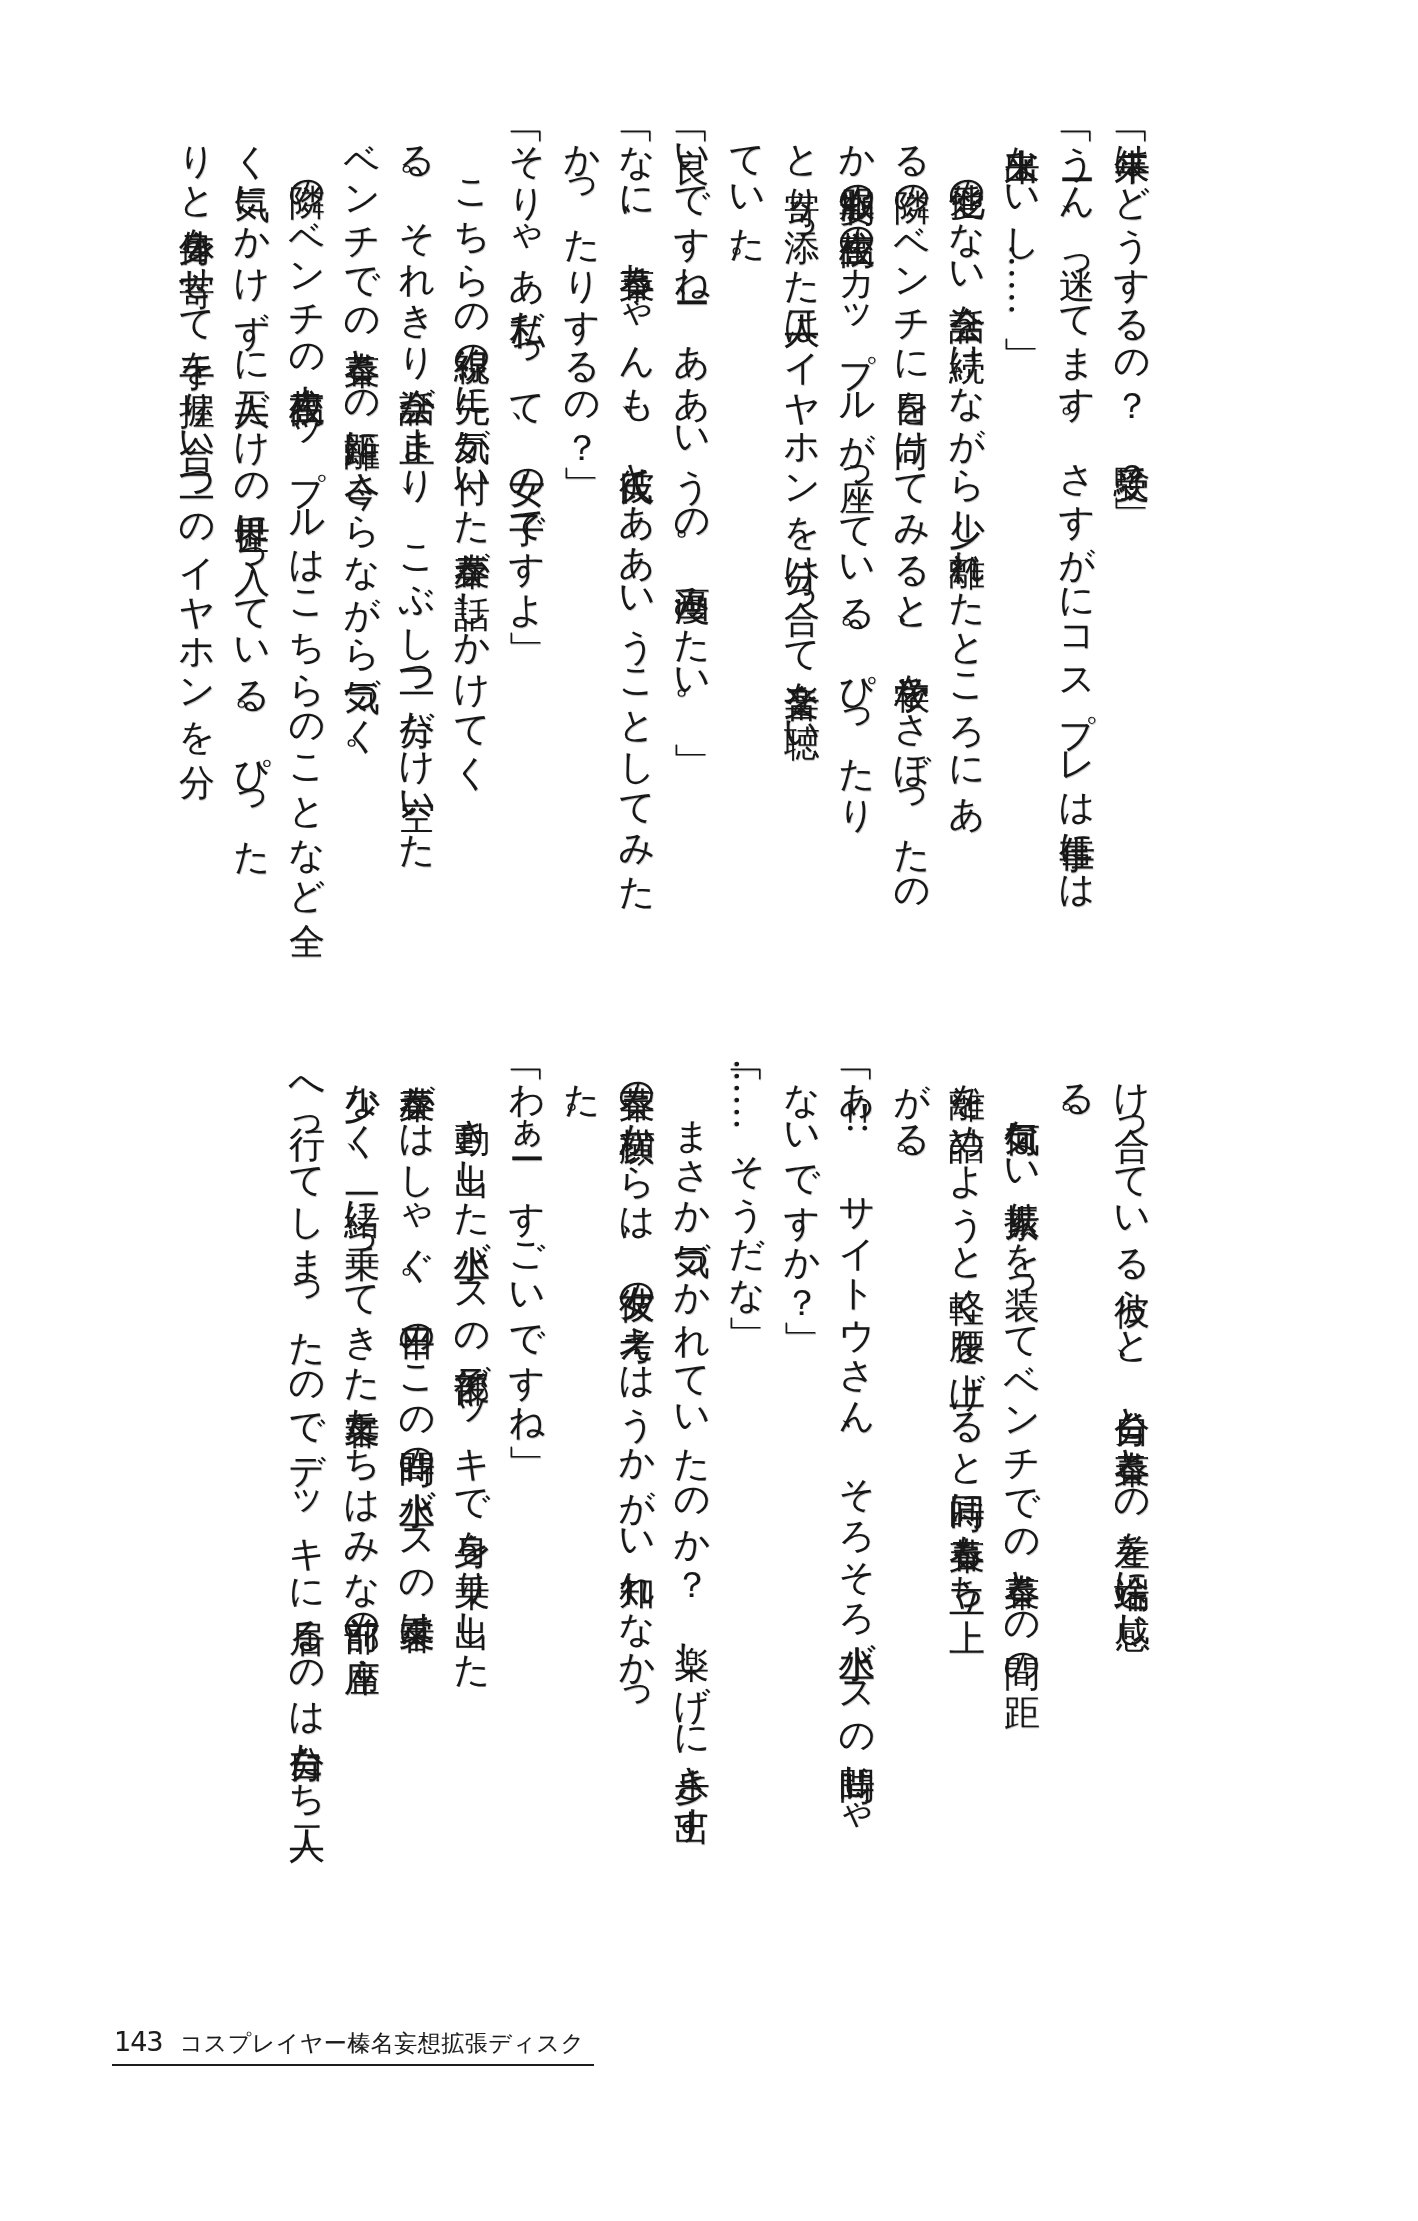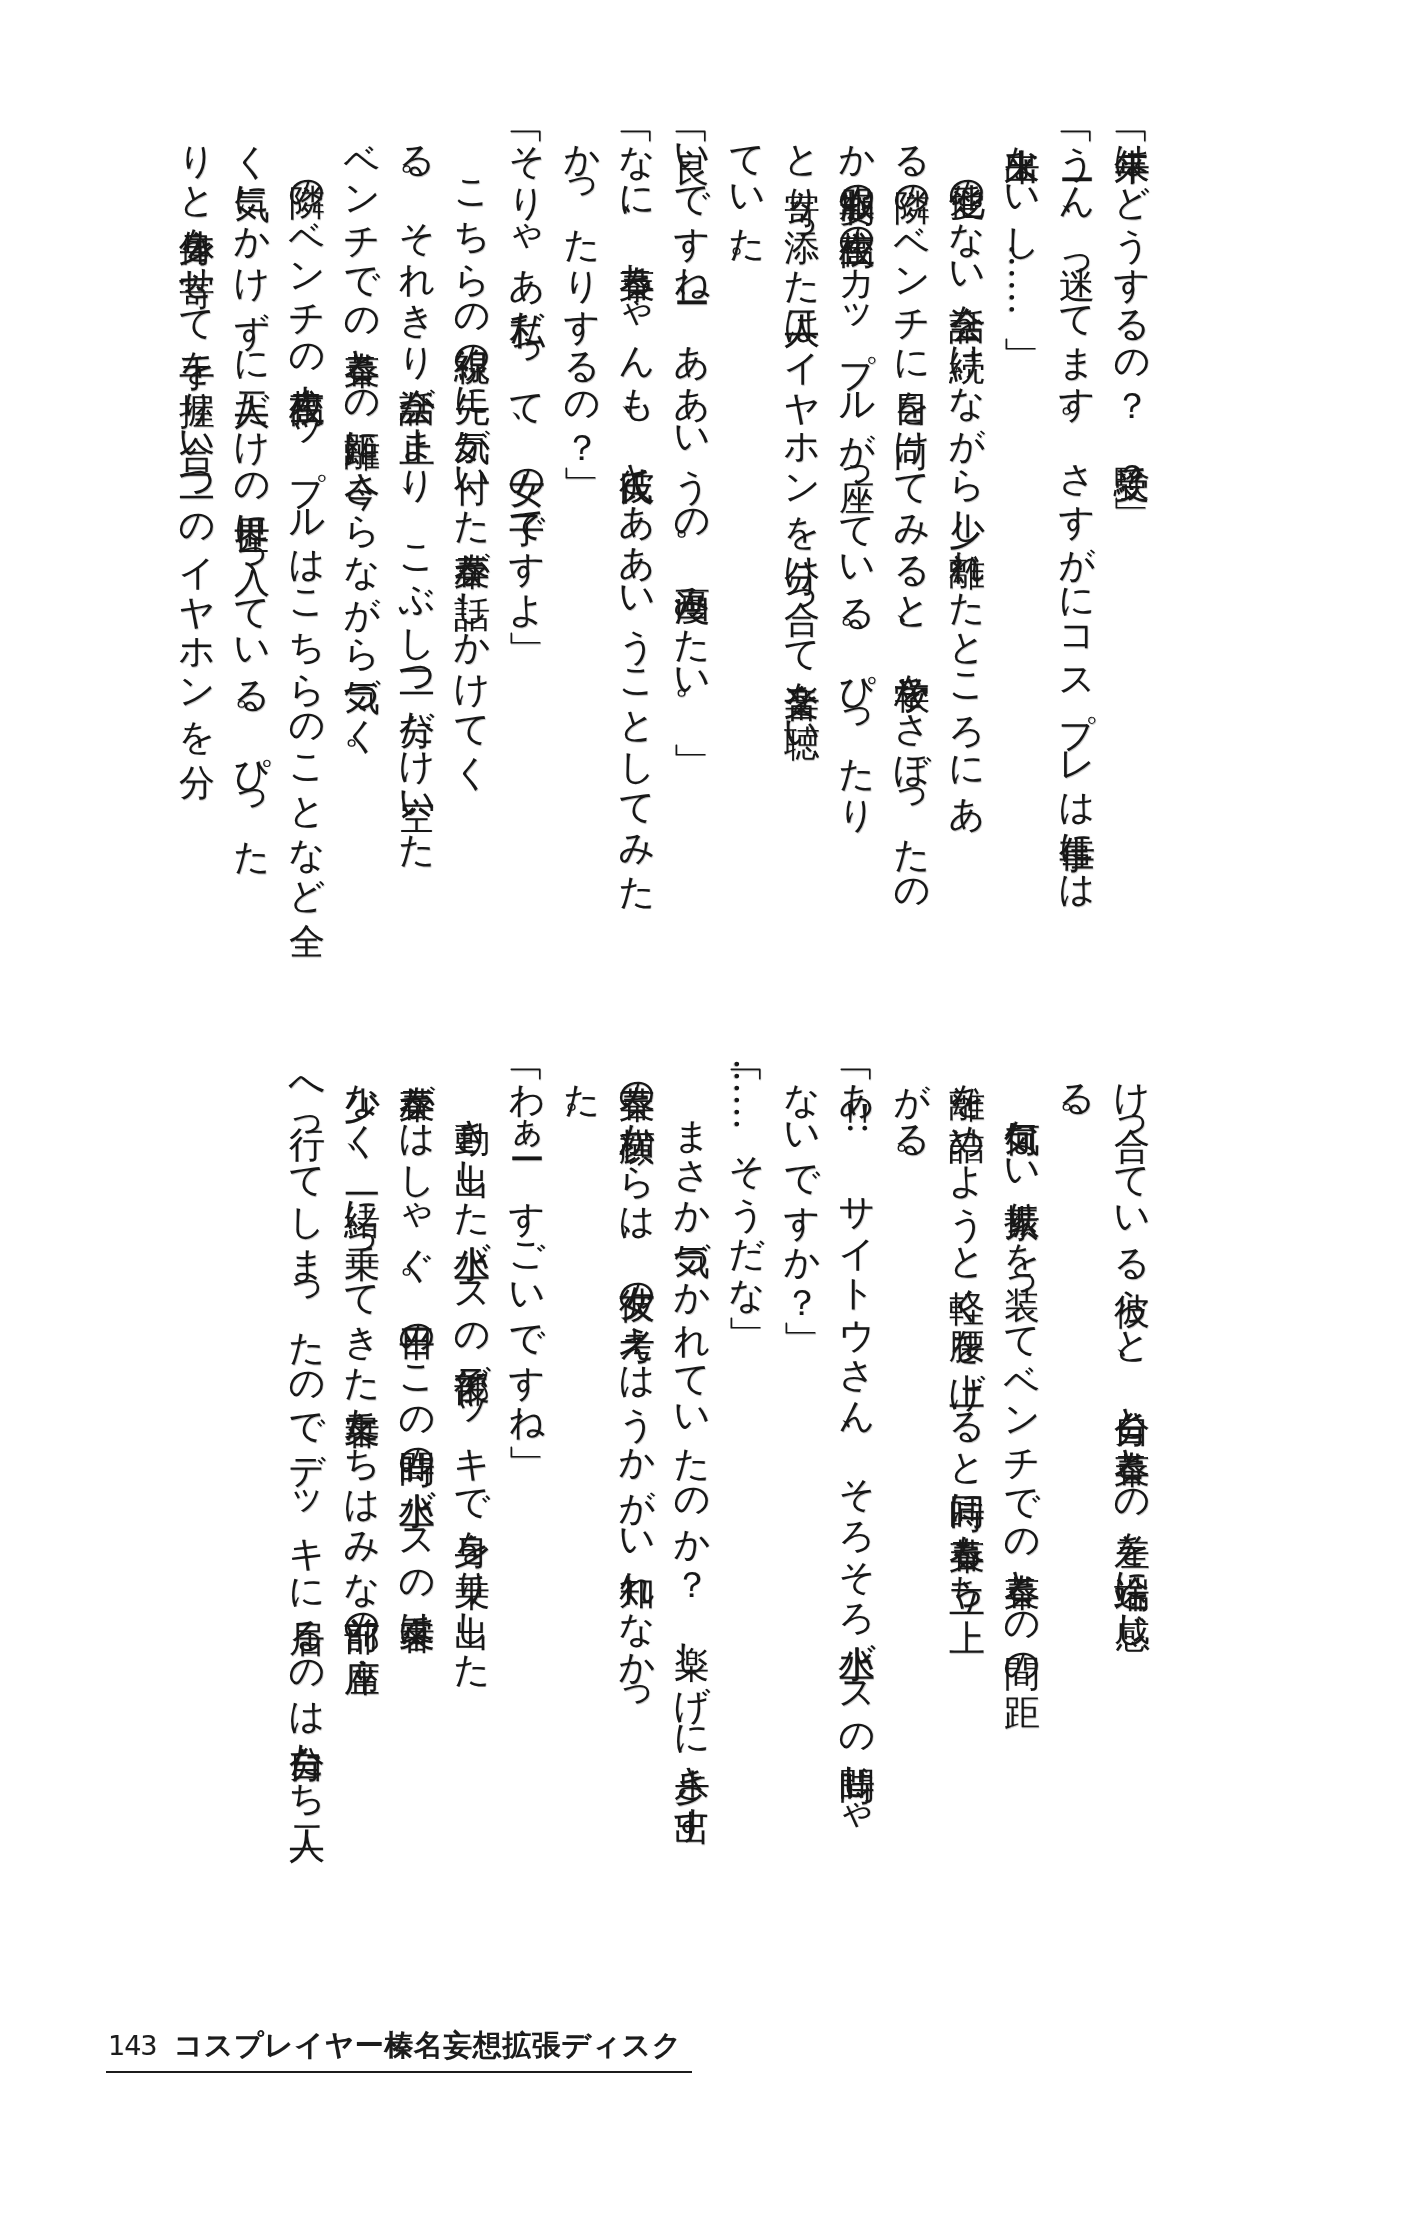--- a/index.html
+++ b/index.html
@@ -31,39 +31,38 @@
     margin: 0;
     padding: 0;
     white-space: pre;
   }
   .tcy {
     text-combine-upright: all;
     -webkit-text-combine: horizontal;
   }
   #footer {
     position: absolute;
-    left: 106px;
+    left: 112px;
     top: 2024px;
     display: inline-flex;
     align-items: baseline;
     gap: 17px;
     border-bottom: 2.5px solid #1c1c1c;
     padding: 2px 10px 5px 2px;
     font-family: "DejaVu Sans", "Liberation Sans", sans-serif;
     color: #1c1c1c;
     text-shadow: 0.4px 0.4px 0.5px rgba(40,40,40,0.25);
   }
   #footer .pgnum {
     font-size: 27px;
     letter-spacing: -1px;
   }
   #footer .booktitle {
-    font-size: 29px;
+    font-size: 23px;
     letter-spacing: 0.5px;
-    font-weight: bold;
   }
 </style>
 </head>
 <body>
 
 <div id="top-block" class="vblock">
     <p class="col">「来年はどうするの？　受験？」</p>
     <p class="col">「うーん、迷ってます。さすがにコスプレは仕事には</p>
     <p class="col">出来ないし……」</p>
     <p class="col">　他愛のない会話を続けながら少し離れたところにあ</p>

